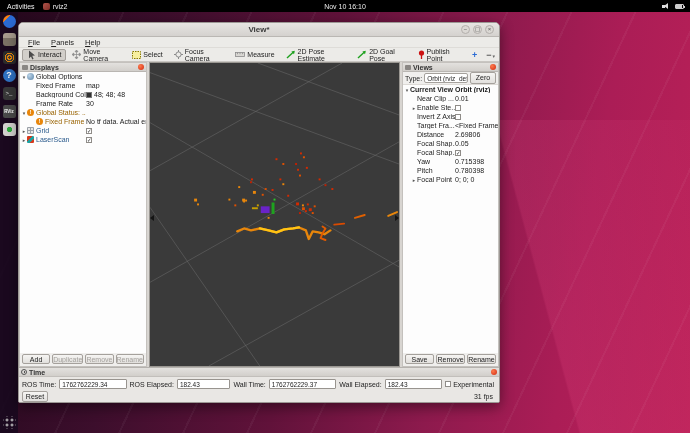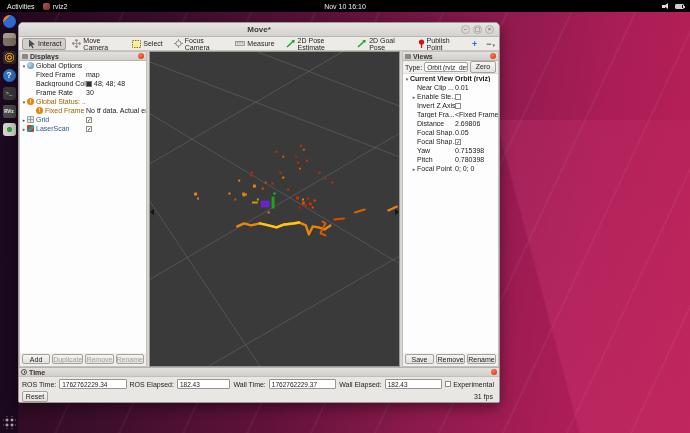--- a/index.html
+++ b/index.html
@@ -151,28 +151,33 @@
       <div class="dock-item di-rhythmbox"></div>
       <div class="dock-item di-help">?</div>
       <div class="dock-item di-terminal">&gt;_</div>
       <div class="dock-item di-rviz">RViz</div>
       <div class="dock-item di-software"></div>
       <div class="dock-item di-show-apps"></div>
     </div>
 
   <div class="window">
     <div class="titlebar">
-      <span class="title-text">Move*</span>
+      <span class="title-text">View*</span>
       <span class="winbtns">
         <span class="winbtn">−</span>
         <span class="winbtn">▢</span>
         <span class="winbtn">×</span>
       </span>
     </div>
 
+    <div class="menubar" id="menubar">
+        <span class="menu-item"><u>F</u>ile</span>
+        <span class="menu-item"><u>P</u>anels</span>
+        <span class="menu-item"><u>H</u>elp</span>
+      </div>
     <div class="toolbar" id="toolbar">
         <span class="tool-btn active">
           <span class="ticon-wrap">
             <svg width="9" height="10" viewBox="0 0 9 10">
               <path d="M2,0.5 L8,5.5 L5.2,5.8 L6.6,8.8 L5.3,9.4 L4,6.4 L2,8.2 Z" fill="#4a4a4a"></path>
             </svg>
           </span>
           <span>Interact</span>
         </span>
         <span class="tool-btn">

